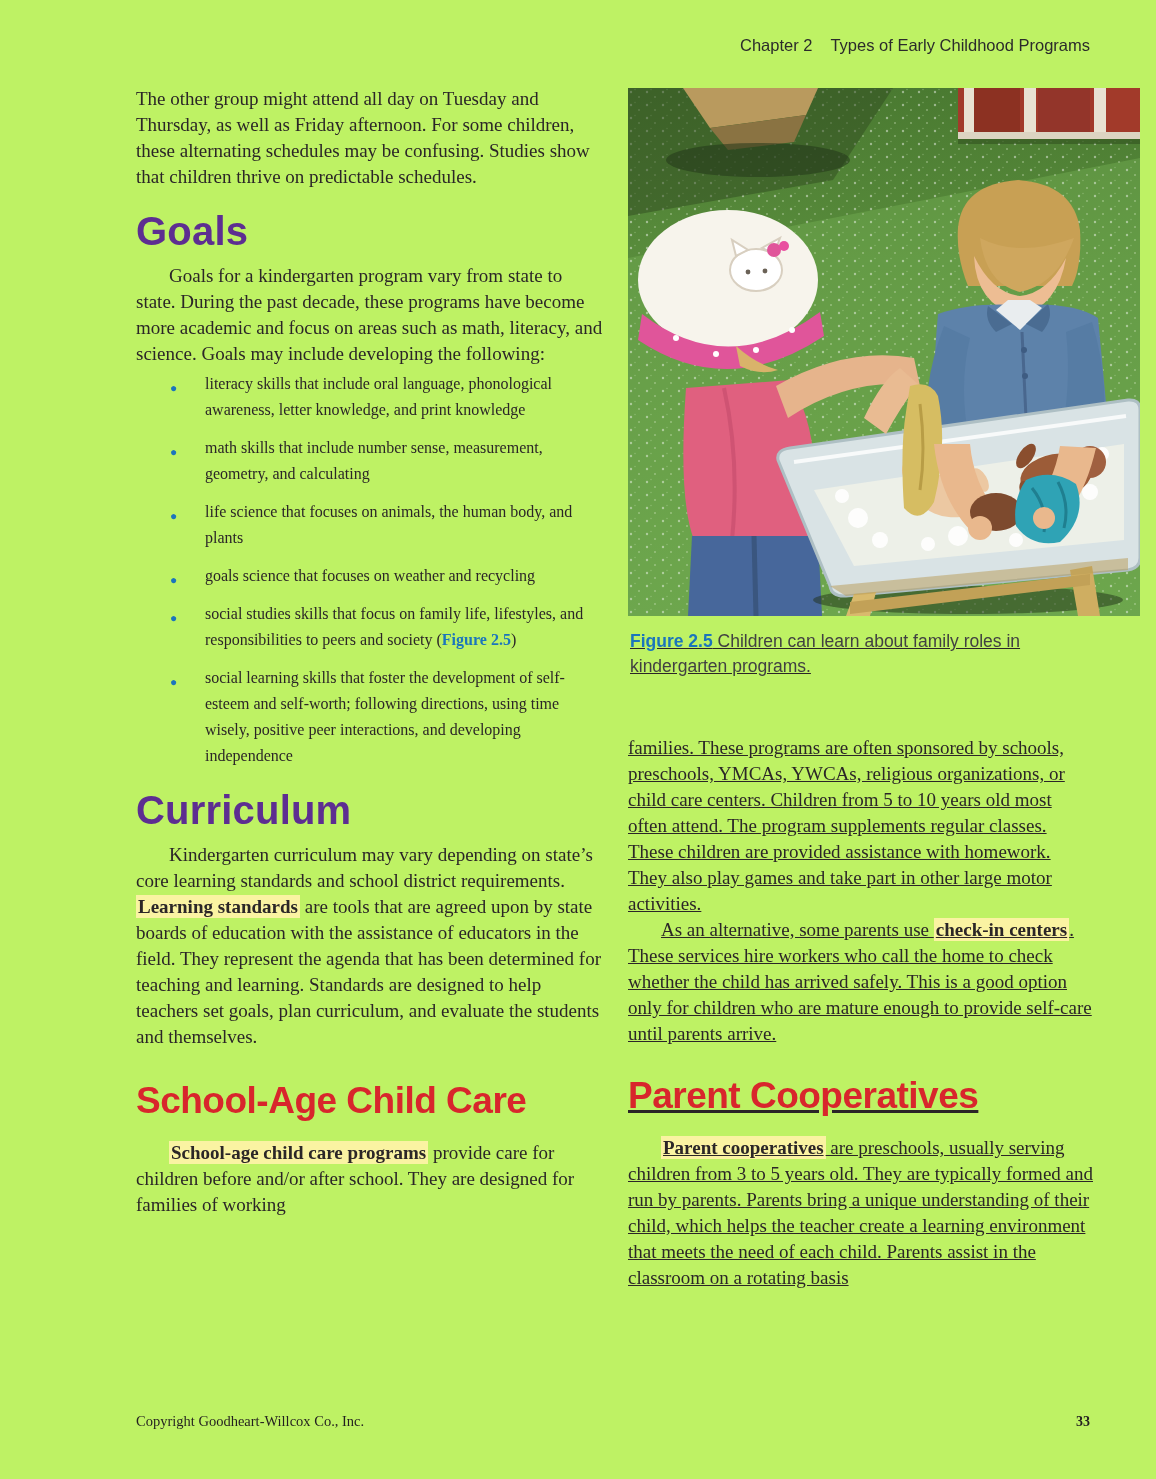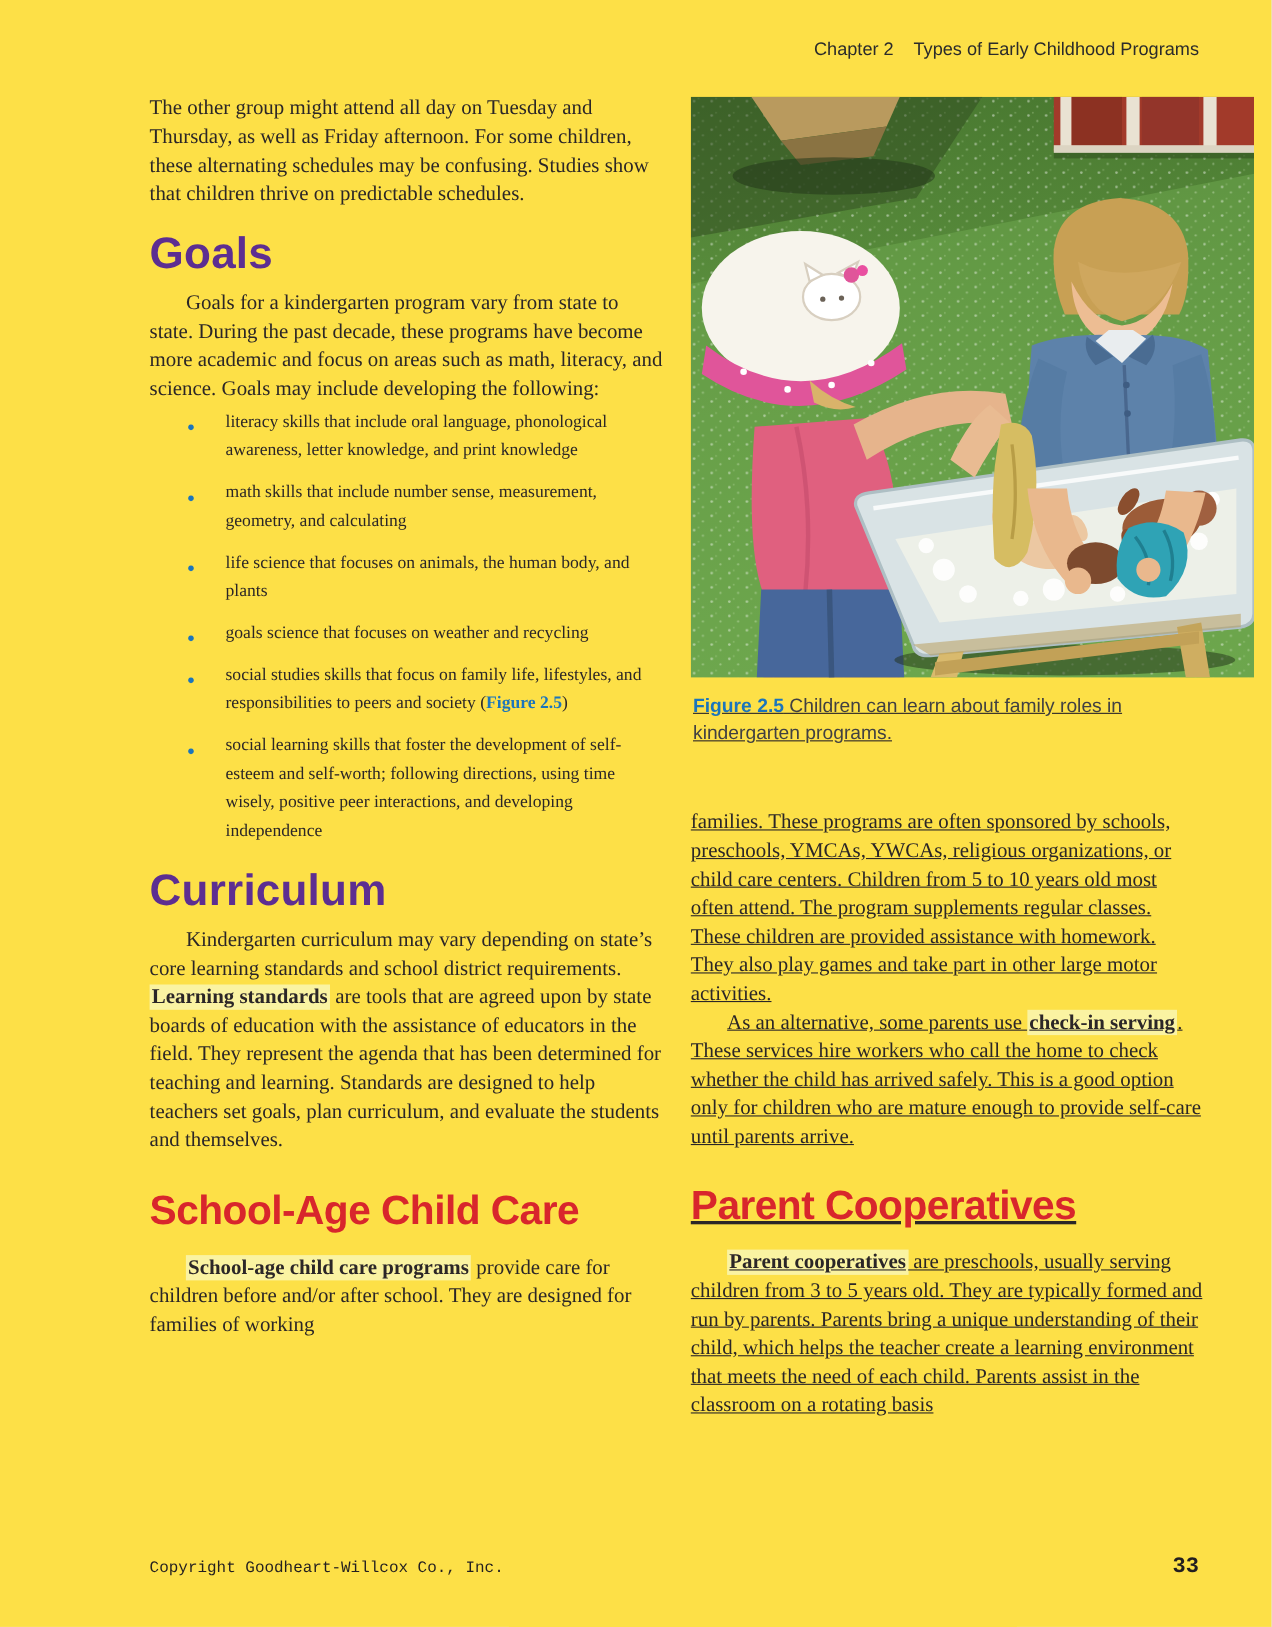--- a/index.html
+++ b/index.html
@@ -6,21 +6,21 @@
     --heading-purple:#5d2e91;
     --heading-red:#d8262c;
     --link-blue:#1b75bc;
     --highlight-yellow:#faf3a2;
     --body-text:#2b2627;
     --caption-gray:#414042;
   }
   html,body{margin:0;padding:0;background:#e8e8e8;}
   .page{
     position:relative;width:1156px;height:1479px;margin:0 auto;
-    background:#fde047;overflow:hidden;
+    background:#bef264;overflow:hidden;
     font-family:"Liberation Serif", serif;color:var(--body-text);
   }
   
   .running-head{
     position:absolute;top:36px;right:66px;
     font-family:"Liberation Sans", sans-serif;font-size:16.5px;color:#2b2b2b;
   }
   .running-head .chapter{margin-right:18px;}
   
   .col-left{position:absolute;left:136px;top:86px;width:468px;}
@@ -52,23 +52,23 @@
     font-family:"Liberation Sans", sans-serif;font-size:17.5px;line-height:25px;
     color:var(--caption-gray);margin:13px 0 0 2px;width:492px;
   }
   .caption .label{color:var(--link-blue);font-weight:700;}
   .right-body{margin-top:56px;width:466px;}
   .right-body h1.major{margin-top:28px;}
   
   .footer{
     position:absolute;left:136px;right:66px;top:1413px;
     display:flex;justify-content:space-between;align-items:baseline;
-    font-family:Liberation Mono, monospace;font-size:14.5px;color:#231f20;
-  }
-  .footer .page-num{font-weight:700;font-size:20px;margin-left:48px;}
+    font-family:Liberation Serif, serif;font-size:14.5px;color:#231f20;
+  }
+  .footer .page-num{font-weight:700;font-size:14px;margin-left:48px;}
 </style>
 </head>
 <body>
 
 <div class="page">
 
   <div class="running-head">
     <span class="chapter">Chapter 2</span><span>Types of Early Childhood Programs</span>
   </div>
 
@@ -217,21 +217,21 @@
         <polygon points="226,506 248,504 242,528 218,528" fill="#d9ba6d"></polygon>
         <polygon points="442,482 464,478 472,528 450,528" fill="#cfae61"></polygon>
         <polygon points="222,514 462,486 462,497 222,526" fill="#c2a157"></polygon>
         <polygon points="202,498 500,470 500,482 218,508" fill="#b89a54" opacity="0.5"></polygon>
       </svg>
       <figcaption class="caption"><span class="label">Figure 2.5</span><span> Children can learn about family roles in kindergarten programs.</span></figcaption>
     </figure>
 
     <div class="right-body">
       <p class="body">families. These programs are often sponsored by schools, preschools, YMCAs, YWCAs, religious organizations, or child care centers. Children from 5 to 10 years old most often attend. The program supplements regular classes. These children are provided assistance with homework. They also play games and take part in other large motor activities.</p>
-      <p class="body indent"><span>As an alternative, some parents use </span><span class="hl">check-in serving</span><span>. These services hire workers who call the home to check whether the child has arrived safely. This is a good option only for children who are mature enough to provide self-care until parents arrive.</span></p>
+      <p class="body indent"><span>As an alternative, some parents use </span><span class="hl">check-in centers</span><span>. These services hire workers who call the home to check whether the child has arrived safely. This is a good option only for children who are mature enough to provide self-care until parents arrive.</span></p>
 
       <h1 class="major">Parent Cooperatives</h1>
       <p class="body indent"><span class="hl">Parent cooperatives</span><span> are preschools, usually serving children from 3 to 5 years old. They are typically formed and run by parents. Parents bring a unique understanding of their child, which helps the teacher create a learning environment that meets the need of each child. Parents assist in the classroom on a rotating basis</span></p>
     </div>
   </div>
 
   <div class="footer">
     <span>Copyright Goodheart-Willcox Co., Inc.</span>
     <span class="page-num">33</span>
   </div>

